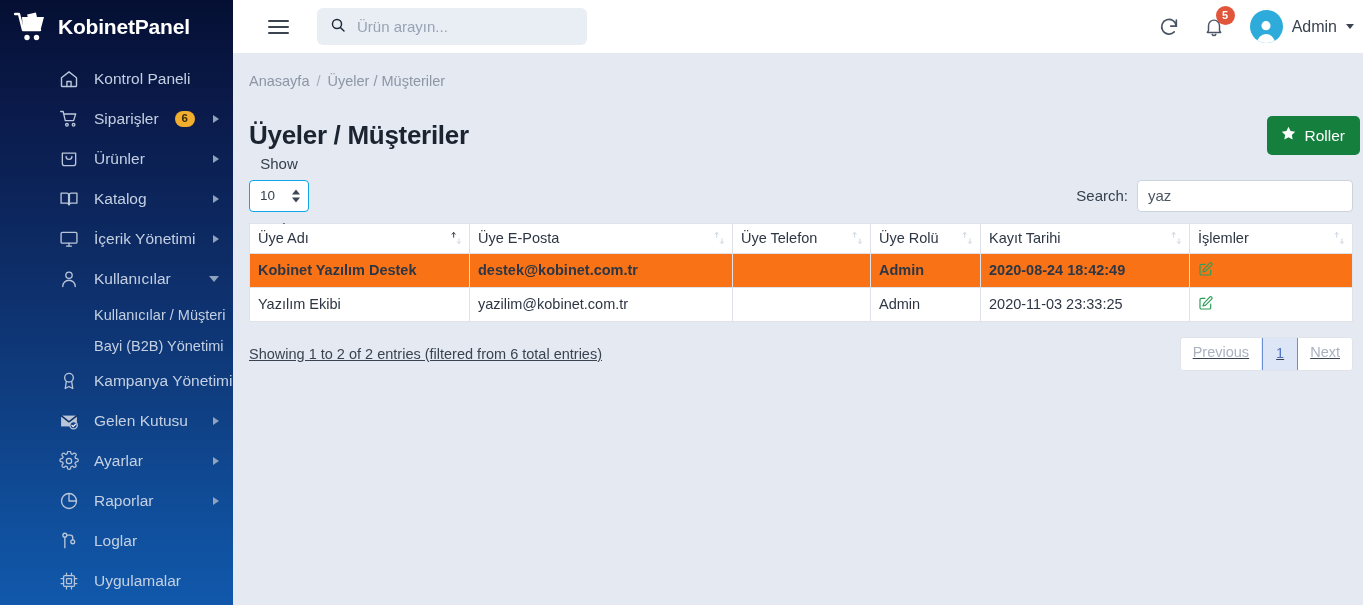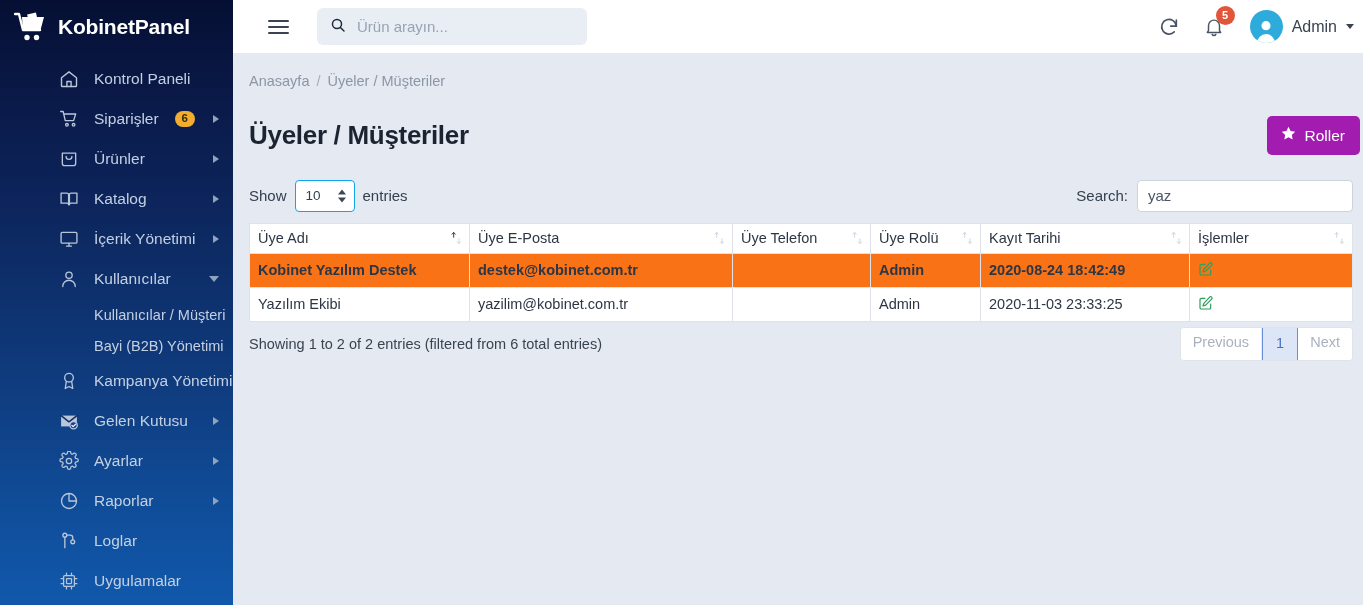--- a/index.html
+++ b/index.html
@@ -212,41 +212,41 @@
     min-height: 42px;
   }
   .page-title {
     font-size: 26px;
     font-weight: bold;
     color: #1b2430;
     letter-spacing: -0.3px;
   }
   .btn-roller {
     margin-left: auto;
-    background: #a21caf;
+    background: #15803d;
     color: #fff;
     border: none;
     border-radius: 5px;
     padding: 9px 15px 9px 13px;
     font-size: 15.5px;
     display: flex; align-items: center; gap: 8px;
     cursor: pointer;
     font-family: "Liberation Sans", sans-serif;
     margin-right: 4px;
   }
   .btn-roller svg { width: 17px; height: 17px; }
 
   .table-controls {
     display: flex; align-items: center;
     margin-top: 8px;
     height: 38px;
   }
   .dt-length {
     display: flex; align-items: center; gap: 8px;
-    font-size: 15px; color: #35404e;
+    font-size: 15px; color: #35404e; flex-direction: column;
   }
   .dt-select {
     appearance: none; -webkit-appearance: none;
     border: 1px solid #0ea5e9;
     background: #fff;
     border-radius: 4px;
     height: 32px;
     width: 60px;
     padding: 0 22px 0 10px;
     font-size: 13.5px;
@@ -324,24 +324,25 @@
     transform: translateY(-50%);
     width: 13px; height: 13px;
   }
   .sort-ind svg { width: 13px; height: 13px; display: block; }
   .edit-icon { color: #2e9e5b; display: inline-flex; }
   .edit-icon svg { width: 16px; height: 16px; }
 
   .dt-footer {
     display: flex;
     align-items: center;
-    margin-top: 5px;
+    margin-top: 15px;
     margin-right: 11px;
     font-size: 14.5px;
     color: #3a4450;
+    text-decoration: underline;
   }
   .dt-pagination {
     margin-left: auto;
     display: flex;
     border: 1px solid #e0e4ea;
     border-radius: 4px;
     overflow: hidden;
     background: #fff;
   }
   .pg {

